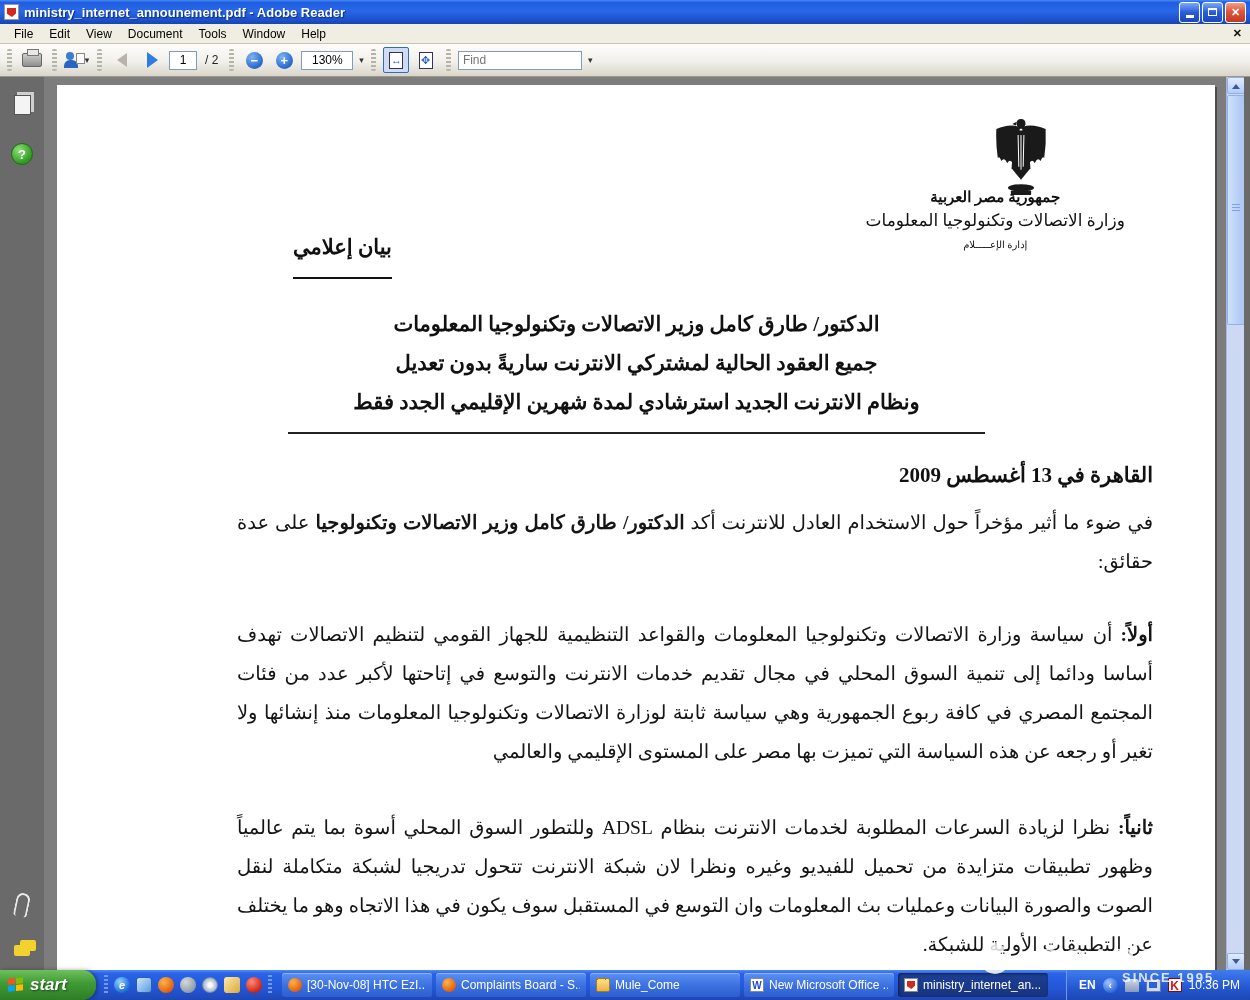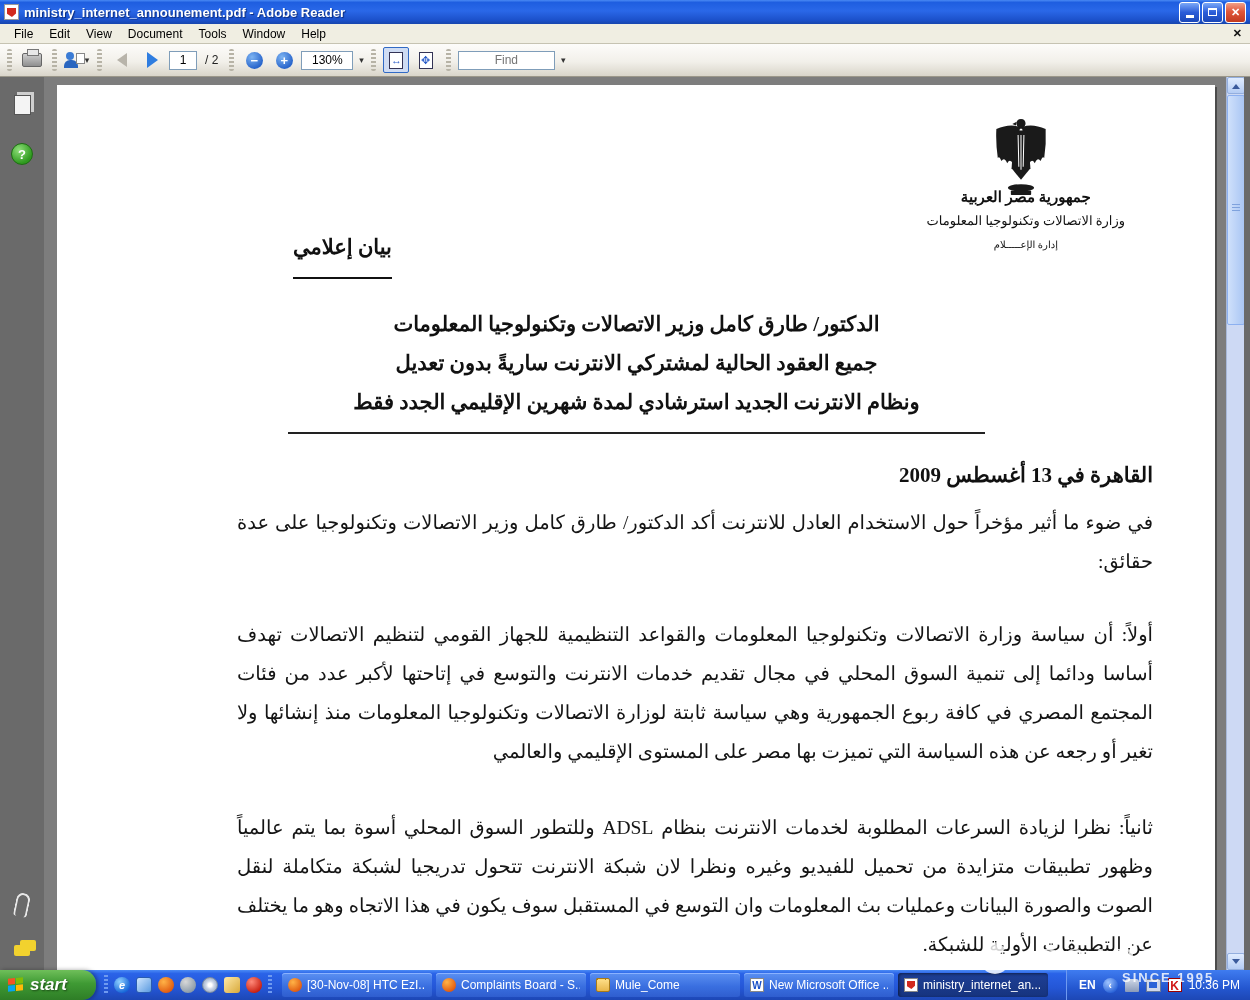--- a/index.html
+++ b/index.html
@@ -53,22 +53,22 @@
   .arrow.fwd { border-width:8px 0 8px 11px; border-color:transparent transparent transparent #2f7de0; }
   .pageinput { width:28px; height:19px; border:1px solid #7f9db9; font-size:12px; text-align:center; background:#fff; }
   .pagetotal { font-size:12px; color:#222; margin:0 4px; }
   .zoomcircle { width:17px; height:17px; border-radius:50%; color:#fff; font-size:13px; font-weight:bold;
     background:radial-gradient(circle at 35% 30%,#7db4f2,#2a66cc 70%); display:flex; align-items:center; justify-content:center; line-height:1; }
   .zoombox { width:52px; height:19px; border:1px solid #7f9db9; background:#fff; font-size:12px; display:flex;
     align-items:center; justify-content:center; }
   .fitpageicon { width:14px; height:17px; border:1px solid #335; background:#fff; position:relative; }
   .fitw::before { content:"↔"; position:absolute; left:1px; top:1px; font-size:11px; color:#2a5cc8; }
   .fitp::before { content:"✥"; position:absolute; left:1px; top:1px; font-size:11px; color:#2a5cc8; }
-  .findbox { width:97px; height:19px; border:1px solid #7f9db9; background:#fff; font-size:12px; color:#701a75;
-    padding:0 4px; font-family:"Liberation Sans",sans-serif;text-align:center; }
+  .findbox { width:124px; height:19px; border:1px solid #7f9db9; background:#fff; font-size:12px; color:#701a75;
+    padding:0 4px; font-family:"Liberation Sans",sans-serif; }
 
   
   .main { position:absolute; left:0; top:77px; width:1250px; height:893px; background:#7d7d7d; }
   .sidebar { position:absolute; left:0; top:0; width:44px; height:893px; background:#6a6a6a; display:flex;
     flex-direction:column; align-items:center; padding:18px 0 14px 0; }
   .sideicon { margin-bottom:28px; }
   .spacer { flex:1; }
   .pagesicon { width:17px; height:20px; background:#f4f4f4; border:1px solid #555; position:relative; box-shadow:3px -3px 0 #cfcfcf; }
   .helpicon { width:22px; height:22px; border-radius:50%; background:radial-gradient(circle at 35% 30%,#8fe07a,#2f9a1f 70%);
     color:#fff; font-weight:bold; font-size:13px; display:flex; align-items:center; justify-content:center; border:1px solid #1d6d12; }
@@ -87,31 +87,31 @@
   .sthumb::after { content:""; position:absolute; left:4px; top:108px; width:8px; height:8px;
     background:repeating-linear-gradient(180deg,#7fa2dd 0 1px,transparent 1px 3px); }
   .edgeband { position:absolute; right:0; top:0; width:6px; height:893px; background:#6a6a6a; }
 
   
   .page { position:absolute; left:57px; top:8px; width:1158px; height:885px; background:#fff;
     box-shadow:2px 2px 0 #4c4c4c; font-family:"Liberation Serif","DejaVu Serif",serif; color:#111; }
   .eagle { position:absolute; left:935px; top:24px; width:58px; height:104px; }
   .minheader { position:absolute; top:100px; right:90px; text-align:center; direction:rtl; line-height:24px; }
   .minheader .h1 { font-size:15px; font-weight:bold; }
-  .minheader .h2 { font-size:13px; }
+  .minheader .h2 { font-size:17px; }
   .minheader .h3 { font-size:10px; letter-spacing:1px; }
   .pressrelease { position:absolute; left:236px; top:150px; font-size:21px; font-weight:bold; direction:rtl;
     border-bottom:2px solid #111; padding-bottom:17px; }
   .dtitle { position:absolute; left:231px; top:220px; width:697px; text-align:center; direction:rtl;
     font-size:21px; font-weight:bold; line-height:39px; }
   .drule { position:absolute; left:231px; top:347px; width:697px; border-top:2px solid #222; }
   .ddate { position:absolute; right:62px; top:378px; font-size:21px; font-weight:bold; direction:rtl; }
   .para { position:absolute; right:62px; width:916px; direction:rtl; text-align:justify; font-size:19.5px;
     line-height:39px; color:#151515; }
-  .para .lead { font-weight:normal; }
+  .para .lead { font-weight:bold; }
   .p-intro { top:418px; }
   .p-first { top:530px; }
   .p-second { top:723px; }
 
   
   .taskbar { position:absolute; left:0; top:970px; width:1250px; height:30px;
     background:linear-gradient(180deg,#4b8bf5 0%,#2a63e8 12%,#2456d6 60%,#1d47b5 100%); display:flex; align-items:center; }
   .startbtn { height:30px; width:96px; border-radius:0 14px 14px 0;
     background:linear-gradient(180deg,#6fbf5a 0%,#3f9a34 45%,#2e7d26 100%); display:flex; align-items:center; gap:6px;
     padding:0 12px 0 8px; box-shadow:2px 0 4px rgba(0,0,0,.35); }

